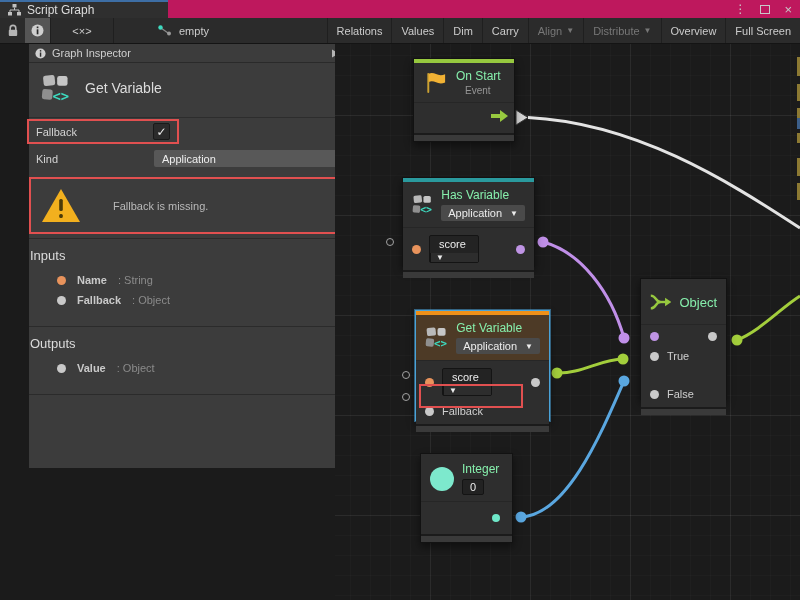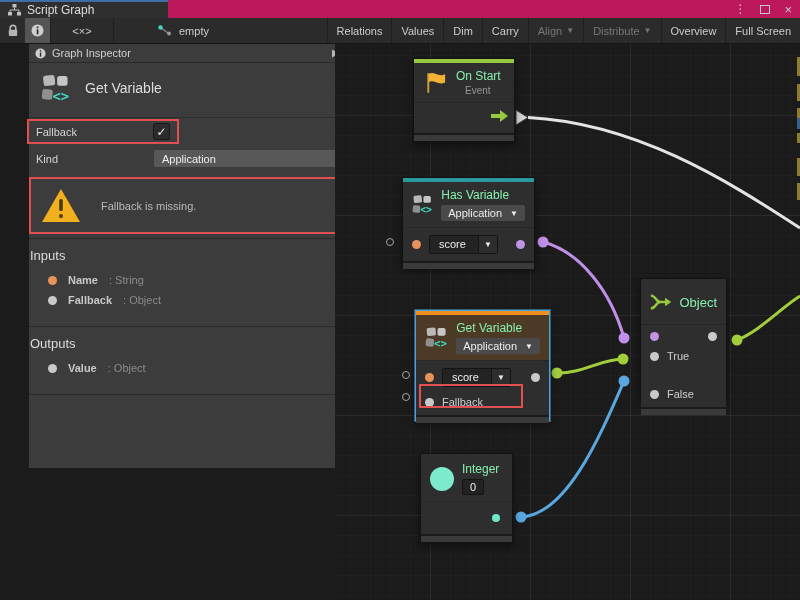--- a/index.html
+++ b/index.html
@@ -41,24 +41,24 @@
   .unit-head { display:flex; align-items:center; gap:14px; padding:10px 12px 14px; border-bottom:1px solid #2d2d2d;
     font-size:14px; color:#ddd; }
   .field { display:flex; align-items:center; height:21px; padding:0 7px; margin-top:3px; }
   .flabel { width:118px; color:#d4d4d4; }
   .redbox { outline:2px solid #e15050; }
   .checkbox { width:17px; height:17px; background:#2b2b2b; border:1px solid #191919; border-radius:2px;
     display:flex; align-items:center; justify-content:center; color:#eee; font-size:12px; }
   .kdrop { flex:1; height:17px; background:#585858; border-radius:2px; display:flex; align-items:center;
     padding:0 8px; color:#eee; }
   .kdrop .arr { margin-left:auto; font-size:9px; color:#ddd; }
-  .warnbox { margin:10px 2px 6px; padding:9px 10px; display:flex; align-items:center; gap:20px; color:#b9b9b9; }
+  .warnbox { margin:10px 2px 6px; padding:9px 10px; display:flex; align-items:center; gap:32px; color:#b9b9b9; }
   .sec { border-top:1px solid #2b2b2b; padding-bottom:8px; }
   .sec-title { font-size:13px; color:#dcdcdc; padding:9px 1px 7px; }
-  .pline { display:flex; align-items:center; gap:11px; padding:4px 19px; }
+  .pline { display:flex; align-items:center; gap:11px; padding:4px 28px; }
   .pdot { width:9px; height:9px; border-radius:50%; flex:0 0 auto; }
   .dot-orange { background:#e8935c; }
   .dot-white { background:#c9c9c9; }
   .dot-purple { background:#bf94e4; }
   .dot-teal { background:#6fe8c9; }
   .pname { font-weight:bold; color:#c9c9c9; }
   .ptype { color:#8b8b8b; }
 
   
   .graph { position:absolute; left:335px; top:44px; width:465px; height:556px; overflow:hidden;
@@ -77,21 +77,21 @@
   .colorbar { height:4px; flex:0 0 auto; }
   .nheader { display:flex; align-items:center; gap:8px; padding:6px 9px; }
   .ntitle { font-size:12px; color:#86efac; }
   .nsub { font-size:10px; color:#969696; margin-top:2px;padding-left:9px; }
   .hdrop { margin-top:3px; background:#4a4a4a; border-radius:2px; color:#ececec; font-size:11px;
     padding:2px 7px; display:flex; align-items:center; gap:8px; }
   .hdrop .arr { font-size:8px; }
   .nbody { border-top:1px solid #262626; background:#2e2e2e; padding:4px 0; }
   .nrow { display:flex; align-items:center; gap:8px; padding:3px 9px; font-size:11px; color:#cfcfcf; }
   .vdrop { display:flex; align-items:stretch; background:#232323; border:1px solid #141414; border-radius:2px;
-    font-size:11px; color:#ececec; }
+    font-size:11px; color:#ececec;flex-direction:column; }
   .vdrop .txt { padding:2px 9px 3px; min-width:48px; }
   .vdrop .arrbox { display:flex; align-items:center; padding:0 5px; background:#2d2d2d; border-left:1px solid #141414; font-size:8px; }
   .nfooter { height:8px; background:#3a3a3a; border-top:2px solid #1b1b1b; margin-top:auto; flex:0 0 auto; }
   .ring { position:absolute; z-index:3; width:8px; height:8px; border:1.5px solid #a2a2a2; border-radius:50%; background:transparent; }
   .overlay-red { position:absolute; z-index:5; border:2px solid #e15050; }
   .edge-dash { position:absolute; right:0; width:3px; z-index:4; }
   .intcircle { width:24px; height:24px; border-radius:50%; background:#7de9cd; }
   .intfield { margin-top:3px; background:#222; border:1px solid #141414; border-radius:2px;
     padding:1px 7px; font-size:11px; color:#eee; display:inline-block; }
   .spacer { flex:1; }

